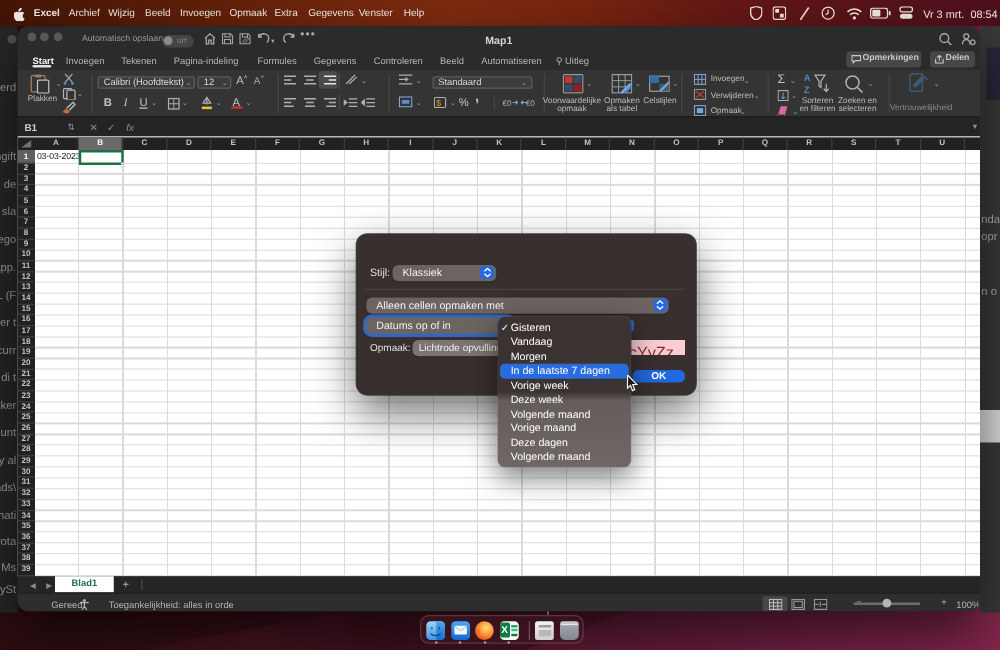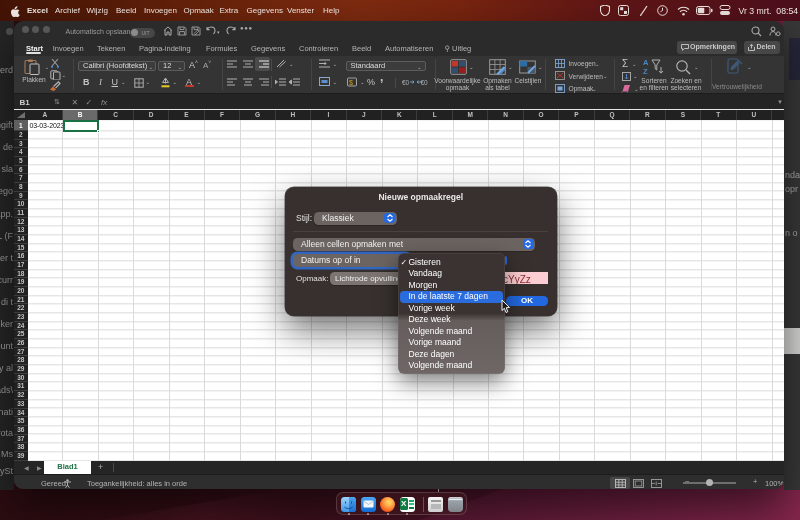--- a/index.html
+++ b/index.html
@@ -108,21 +108,21 @@
 .ddrop { position:absolute; height:13px; background:#6b6461; border-radius:4.5px; color:#f2f1f0;
   font-size:8.5px; line-height:13px; padding-left:8px;
   box-shadow:0 0.5px 1px rgba(0,0,0,0.4); }
 .stepper { position:absolute; right:1.5px; top:1.5px; width:11px; height:10px; background:#2569e2;
   border-radius:3px; }
 .stepper svg { position:absolute; left:1.5px; top:1px; }
 #dsep { position:absolute; left:8px; top:44px; width:255px; height:1px; background:#49413e; }
 #okbtn { position:absolute; left:221px; top:108.5px; width:42px; height:10.5px; background:#2268e0;
   border-radius:4.5px; color:#fff; font-size:8px; font-weight:bold; text-align:center; line-height:10.5px; }
 #preview { position:absolute; left:220px; top:84.5px; width:43px; height:12.5px; background:#fbcdd2; overflow:hidden; }
-#preview span { position:absolute; left:-2px; top:2.5px; font-size:10px; color:#8c2d2e; white-space:nowrap; }
+#preview span { position:absolute; left:-2px; top:2.5px; font-size:13px; color:#8c2d2e; white-space:nowrap; }
 
 
 #menu { left:398px; top:252.5px; width:106.5px; height:121px; border-radius:6px;
   background:linear-gradient(to bottom, #3b3332 0%, #3b3332 50%, #655d5b 56%, #6e6765 100%);
   box-shadow:0 8px 22px rgba(0,0,0,0.5), 0 0 0 0.5px rgba(255,255,255,0.12) inset;
   padding-top:4px; }
 #menu .mi { position:relative; height:11.5px; font-size:8.5px; color:#ffffff; line-height:11.5px;
   padding-left:10.5px; white-space:nowrap; }
 #menu .mi .chk { position:absolute; left:2.5px; top:0; font-size:8px; }
 #menu .mi.hl { background:#2a6bdd; border-radius:4px; margin:0 2px; padding-left:8.5px; }
@@ -238,20 +238,21 @@
       <path d="M2.8 7.8 L6.8 3.8 L8 5 L4 9" fill="none" stroke="#a2a2a2" stroke-width="0.8"></path>
     </svg>
   <svg class="abs" style="left:191px; top:5px" width="11" height="10" viewBox="0 0 11 10">
       <path d="M8.5 8 C9.5 7 10 6 10 4.8 C10 2.6 8.2 1 6 1 C4.2 1 2.8 2 2 3.4 M2 1 V3.6 H4.6" fill="none" stroke="#ababab" stroke-width="1.1"></path>
     </svg>
   <div class="tico" style="left:203px; font-size:5px; top:7.5px">▾</div>
   <svg class="abs" style="left:212px; top:5px" width="11" height="10" viewBox="0 0 11 10">
       <path d="M2.5 8 C1.5 7 1 6 1 4.8 C1 2.6 2.8 1 5 1 C6.8 1 8.2 2 9 3.4 M9 1 V3.6 H6.4" fill="none" stroke="#ababab" stroke-width="1.1"></path>
     </svg>
   <div class="tico" style="left:226px; top:4px; font-size:6px; letter-spacing:0.6px">●●●</div>
+  <div class="abs" id="wtitle">Map1</div>
   <svg class="abs" style="left:737px; top:5px" width="11" height="11" viewBox="0 0 11 11">
       <circle cx="4.5" cy="4.5" r="3.5" fill="none" stroke="#ababab" stroke-width="1.1"></circle>
       <path d="M7.2 7.2 L10 10" stroke="#ababab" stroke-width="1.2"></path>
     </svg>
   <svg class="abs" style="left:755px; top:5px" width="12" height="11" viewBox="0 0 12 11">
       <circle cx="4" cy="3" r="2" fill="none" stroke="#ababab" stroke-width="1"></circle>
       <path d="M1 9.5 C1 6.8 2.3 5.6 4 5.6 C5.7 5.6 7 6.8 7 9.5" fill="none" stroke="#ababab" stroke-width="1"></path>
       <circle cx="9.2" cy="7.8" r="1.8" fill="none" stroke="#ababab" stroke-width="0.9"></circle>
       <path d="M9.2 5.4 V6 M9.2 9.6 V10.2 M6.9 7.8 H7.5 M10.9 7.8 H11.5" stroke="#ababab" stroke-width="0.9"></path>
     </svg>
@@ -583,21 +584,20 @@
       </svg>
     <div class="st" style="left:659px; top:2.5px">−</div>
     <div style="position:absolute; left:669px; top:7.5px; width:53px; height:1.5px; background:#6e6e6e"></div>
     <div style="position:absolute; left:691.5px; top:4.5px; width:7px; height:7px; border-radius:50%; background:#b4b4b4"></div>
     <div class="st" style="left:727px; top:2.5px">+</div>
     <div class="st" style="left:739px">100%</div>
   </div>
 </div>
 
 <div class="abs" id="dialog">
-  <div class="title">Nieuwe opmaakregel</div>
   <div class="dlabel" style="left:11px; top:26px">Stijl:</div>
   <div class="ddrop" style="left:29px; top:24.5px; width:82.5px">Klassiek<div class="stepper">
         <svg width="8" height="8" viewBox="0 0 8 8">
           <path d="M1.5 3 L4 0.8 L6.5 3" fill="none" stroke="#fff" stroke-width="1.1"></path>
           <path d="M1.5 5 L4 7.2 L6.5 5" fill="none" stroke="#fff" stroke-width="1.1"></path>
         </svg>
       </div></div>
   <div id="dsep"></div>
   <div class="ddrop" style="left:8px; top:50.5px; width:242px">Alleen cellen opmaken met<div class="stepper">
         <svg width="8" height="8" viewBox="0 0 8 8">

